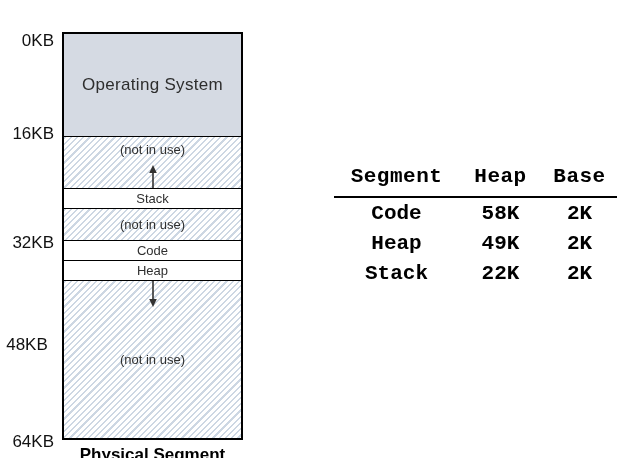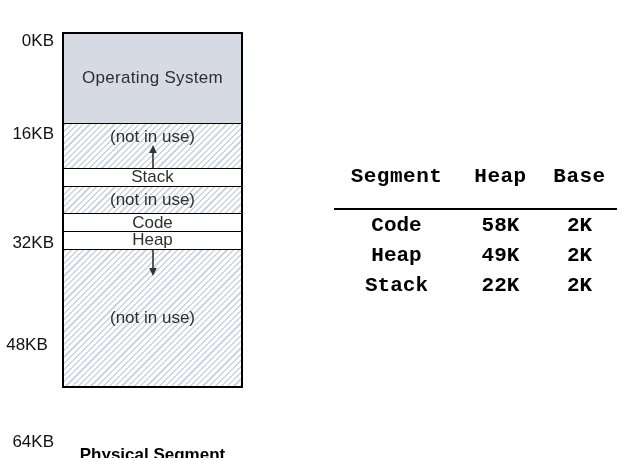--- a/index.html
+++ b/index.html
@@ -4,35 +4,35 @@
 <style>
   html,body{margin:0;padding:0;}
   body{
     width:626px;height:458px;background:#ffffff;position:relative;
     font-family:"Liberation Sans", sans-serif;overflow:hidden;
   }
   .stage{position:absolute;left:0;top:0;width:626px;height:458px;margin-top:17px;}
 
   
   .membox{
-    position:absolute;left:62px;top:15px;width:181px;height:356px;
+    position:absolute;left:62px;top:15px;width:181px;height:408px;
     border:2px solid #000;box-sizing:border-box;background:#fff;
     display:flex;flex-direction:column;
   }
   .band{box-sizing:border-box;position:relative;display:flex;align-items:center;justify-content:center;}
   .band + .band{border-top:1px solid #000;}
   .band.os{height:102px;background:#d5dae3;}
   .band.hatch{
     background:repeating-linear-gradient(135deg,#cdd7e3 0px,#cdd7e3 1.6px,#ffffff 1.6px,#ffffff 4.4px);
   }
   .band.f1{height:52px;}
   .band.seg{height:20px;background:#ffffff;}
   .band.f2{height:32px;}
   .band.f3{height:158px;}
-  .band-label{color:#2f2f2f;font-size:17px;line-height:16px;white-space:nowrap;}
+  .band-label{color:#2f2f2f;font-size:13px;line-height:16px;white-space:nowrap;}
   .os .band-label{font-size:17px;letter-spacing:0.3px;color:#2e2e2e;}
   .f1 .band-label{position:absolute;top:5px;left:0;right:0;text-align:center;}
   .arrow{position:absolute;left:50%;transform:translateX(-50%);}
   .arrow.up{bottom:0;}
   .arrow.down{top:0;}
 
   
   .scale-label{
     position:absolute;left:0;width:54px;text-align:right;
     font-size:17px;color:#111;line-height:19px;
@@ -49,21 +49,21 @@
   .seg-table{
     position:absolute;left:334px;top:143px;width:283px;
     border-collapse:collapse;table-layout:fixed;
     font-family:"Liberation Mono", monospace;font-weight:bold;color:#000;
   }
   .seg-table col.c1{width:125px;}
   .seg-table col.c2{width:83px;}
   .seg-table col.c3{width:75px;}
   .seg-table th{
     font-size:21px;font-weight:bold;text-align:center;vertical-align:bottom;
-    height:28px;padding:0 0 20px 0;border-bottom:2px solid #000;letter-spacing:0.5px;
+    height:28px;padding:0 0 8px 0;border-bottom:2px solid #000;letter-spacing:0.5px;
   }
   .seg-table td{
     font-size:21px;text-align:center;vertical-align:middle;height:30px;padding:0;
   }
 </style>
 </head>
 <body>
 
 <div class="stage">
 

